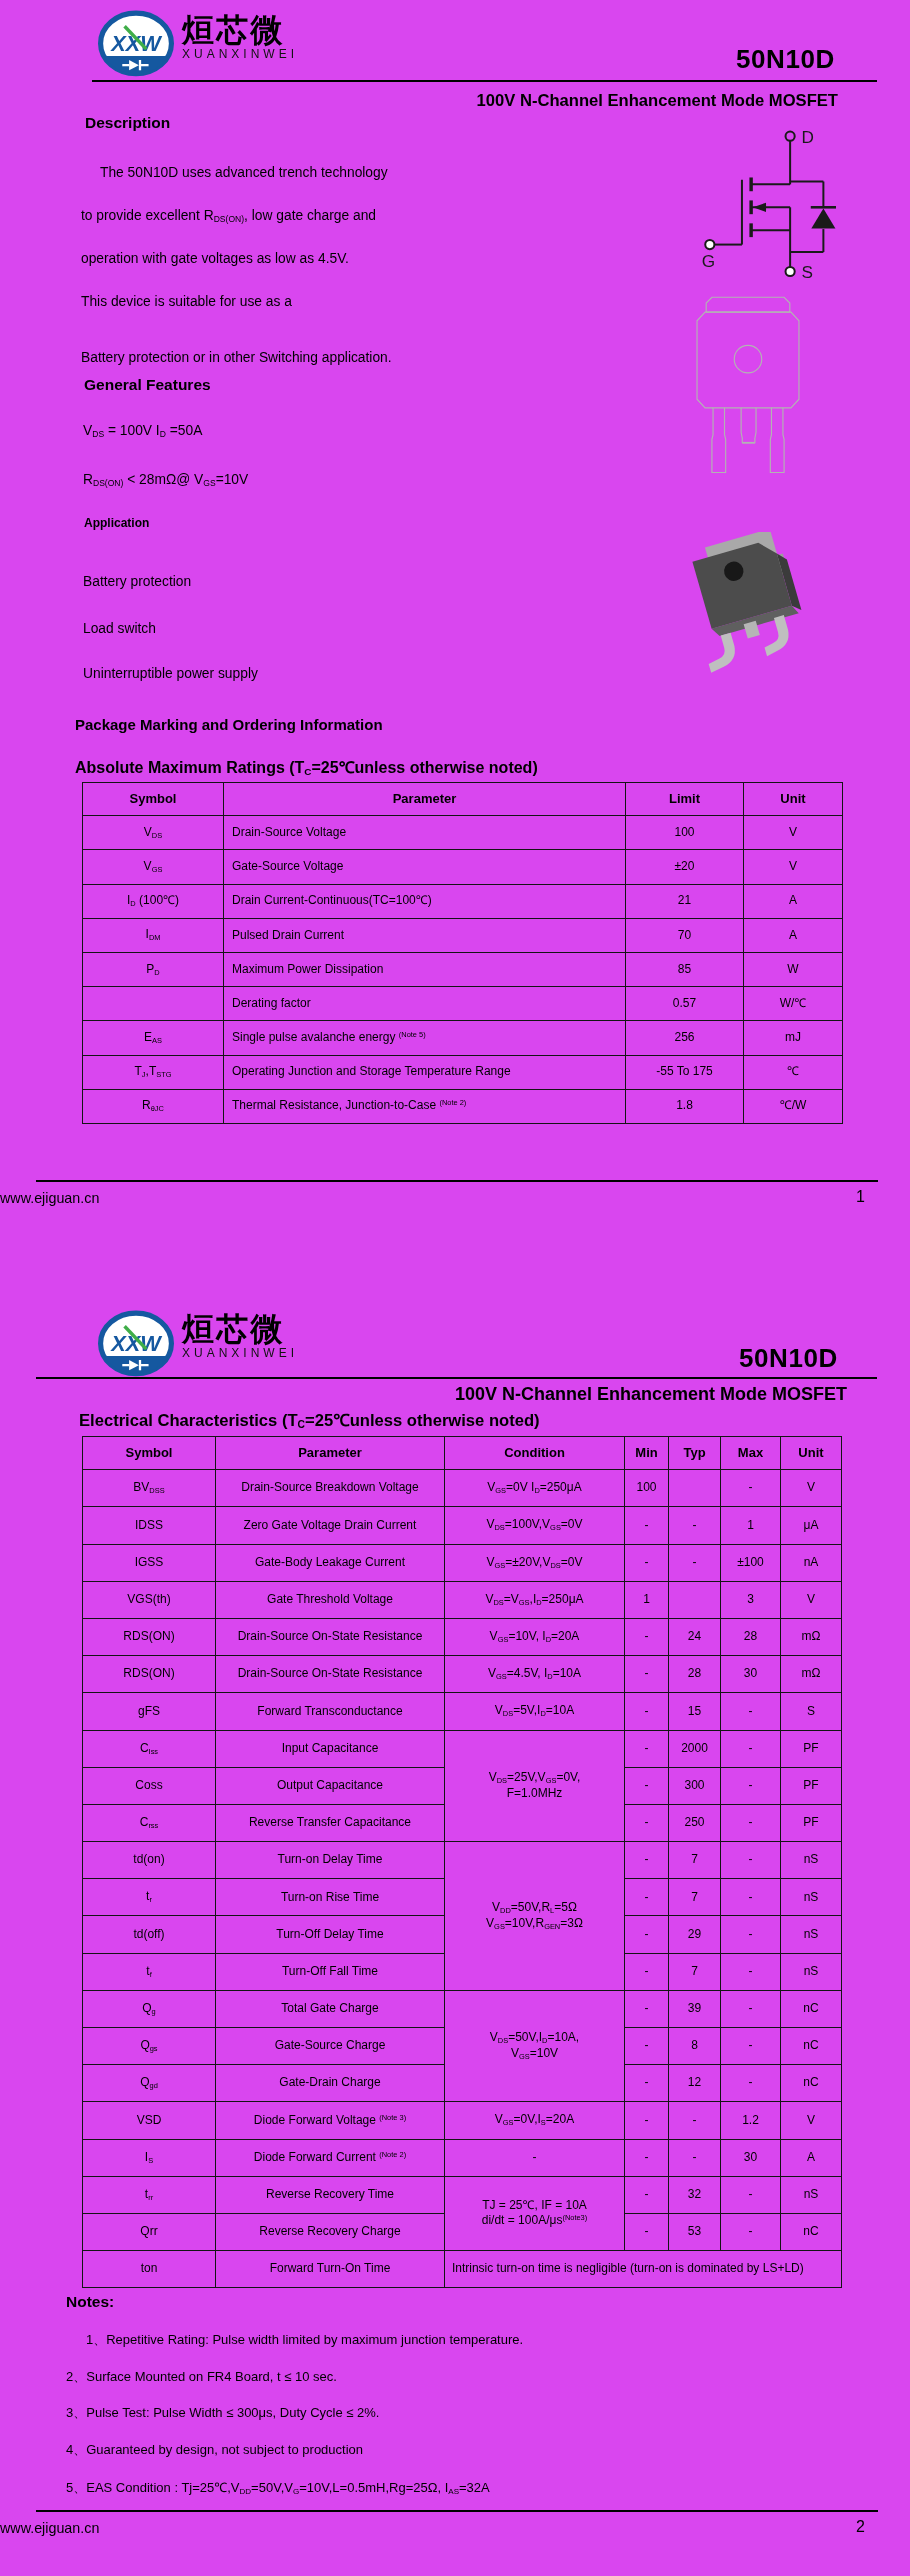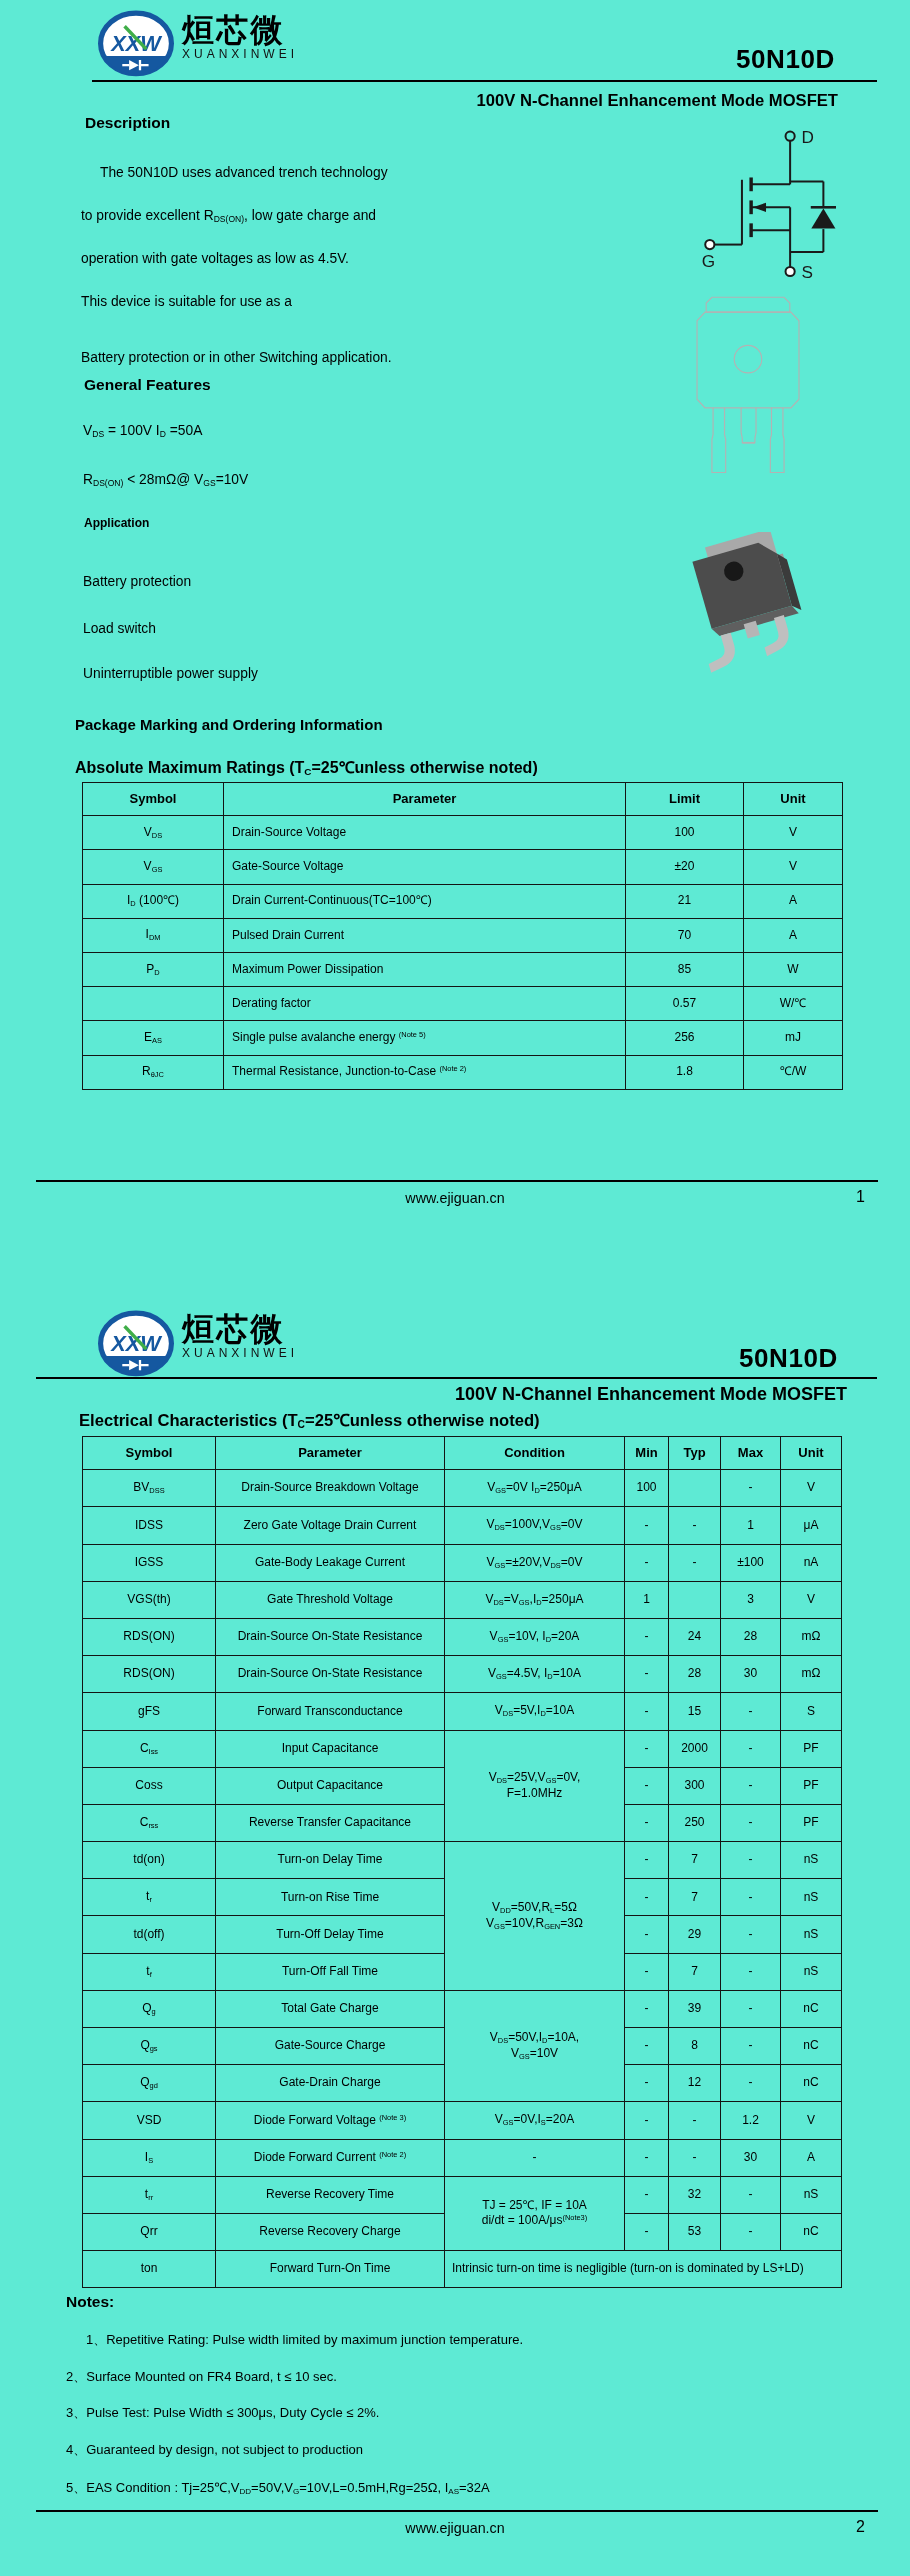--- a/index.html
+++ b/index.html
@@ -1,17 +1,17 @@
 <!DOCTYPE html>
 <html style="font-size:9.2px"><head>
 <meta charset="utf-8">
 <style>
   html,body{margin:0;padding:0;background:#ffffff;}
   body{width:910px;font-family:"Liberation Sans",sans-serif;color:#000;}
-  .page{position:relative;width:910px;height:1288px;background:#5eead4;overflow:hidden;}
+  .page{position:relative;width:910px;height:1288px;background:#d946ef;overflow:hidden;}
   .abs{position:absolute;}
 
   
   .logo-cn{font-size:32px;font-weight:bold;letter-spacing:2.3px;line-height:1;}
   .logo-en{font-size:12px;letter-spacing:4px;color:#111;margin-top:1.1px;}
   .rule{background:#000;height:2.3px;}
   .part-number{font-size:26px;font-weight:bold;letter-spacing:0.6px;}
   .subtitle{font-size:16.6px;font-weight:bold;}
 
   .h1{font-size:16px;font-weight:bold;}
@@ -27,21 +27,21 @@
   th{font-size:13px;font-weight:bold;height:30px;}
   .t-abs td{height:31px;}
   .t-abs td.p-left{text-align:left;padding-left:8px;}
   .t-ec td{height:34px;}
   td.left{text-align:left;padding-left:6.9px;}
 
   
   .note-line{font-size:13px;}
 
   
-  .footer-url{font-size:14.3px;text-align:center;width:100%;}
+  .footer-url{font-size:14.3px;width:100%;}
   .page-num{font-size:16px;}
 </style>
 </head>
 <body>
 
 <div class="page">
 
   <div class="abs" style="left:96px;top:10.3px;">
     <svg width="80" height="68" viewBox="0 0 140 118">
       <defs>
@@ -191,20 +191,26 @@
           <td>0.57</td>
           <td>W/℃</td>
         </tr>
     <tr>
           <td>E<sub>AS</sub></td>
           <td class="p-left">Single pulse avalanche energy <sup>(Note 5)</sup></td>
           <td>256</td>
           <td>mJ</td>
         </tr>
     <tr>
+          <td>T<sub>J</sub>,T<sub>STG</sub></td>
+          <td class="p-left">Operating Junction and Storage Temperature Range</td>
+          <td>-55 To 175</td>
+          <td>℃</td>
+        </tr>
+    <tr>
           <td>R<sub>θJC</sub></td>
           <td class="p-left">Thermal Resistance, Junction-to-Case <sup>(Note 2)</sup></td>
           <td>1.8</td>
           <td>℃/W</td>
         </tr>
   </tbody>
     </table>
 
   <div class="abs rule" style="left:36px;right:32px;top:1180px;"></div>
   <div class="abs footer-url" style="top:1190px;left:0;">www.ejiguan.cn</div>

